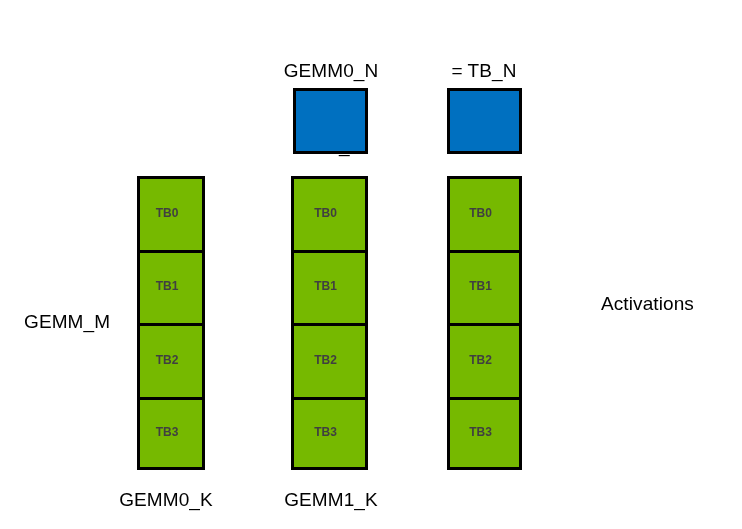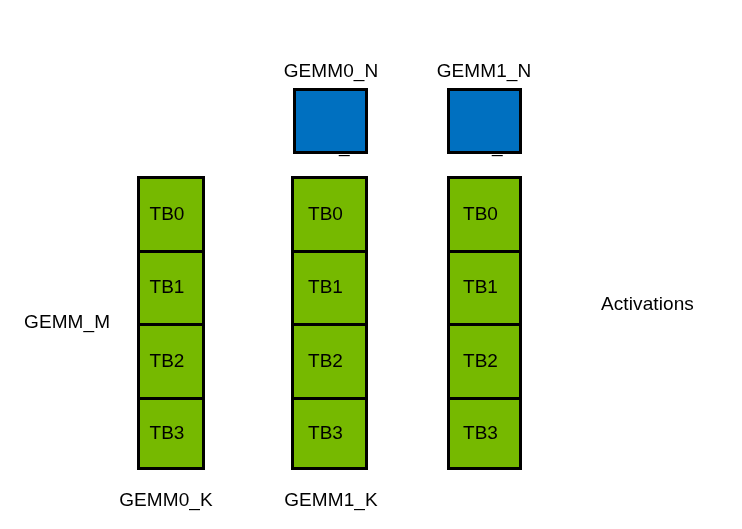--- a/index.html
+++ b/index.html
@@ -56,27 +56,28 @@
     border-bottom-width: 0;
     display: flex;
     align-items: center;
     justify-content: center;
     position: relative;
   }
   .cell:last-child {
     border-bottom-width: 3px;
   }
   .cell-label {
-    color: #000000;
-    font-size: 19px;
+    color: #404040;
+    font-size: 12px;
     line-height: 19px;
     position: relative;
     left: -4px;
     top: -1px;
     white-space: pre;
+    font-weight: bold;
   }
 
   
   .weight-box {
     position: absolute;
     box-sizing: border-box;
     background: #0070c0;
     border: 3px solid #000000;
   }
 </style>
@@ -84,21 +85,20 @@
 <body>
 
 <div id="canvas">
 
   <div class="lbl center two-line" style="left:331px; top:8px; width:220px;">
     <div>GEMM0_N</div>
     <div>= TB_N</div>
   </div>
 
   <div class="lbl center two-line" style="left:484px; top:8px; width:220px;">
-    <div>GEMM1_N</div>
     <div>= TB_N</div>
   </div>
 
   <div class="weight-box" style="left:293px; top:88px; width:75px; height:66px;"></div>
 
   <div class="weight-box" style="left:447px; top:88px; width:75px; height:66px;"></div>
 
 
   <div class="lbl left" style="left:601px; top:292px;">Activations</div>
 

